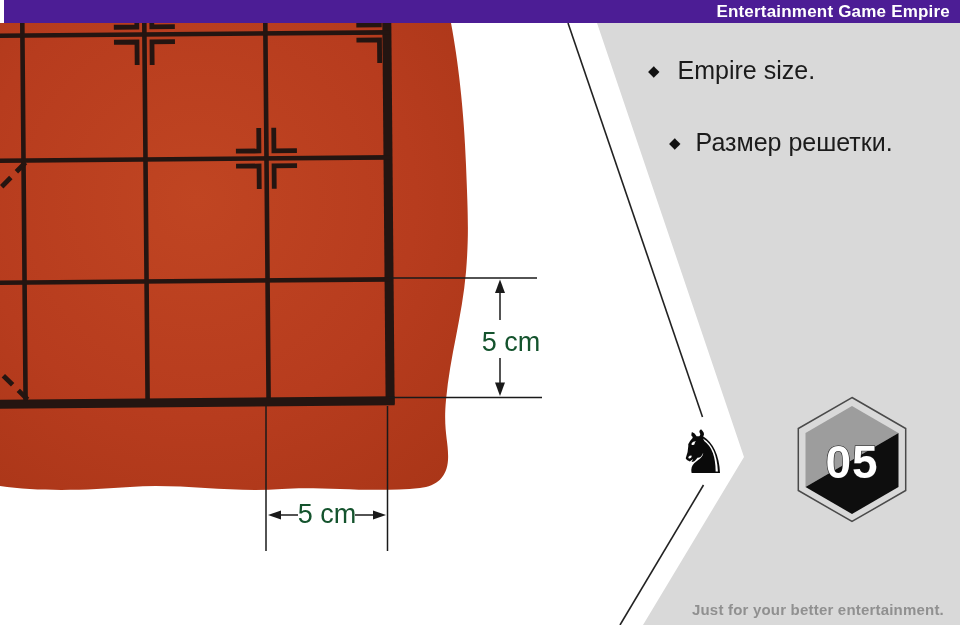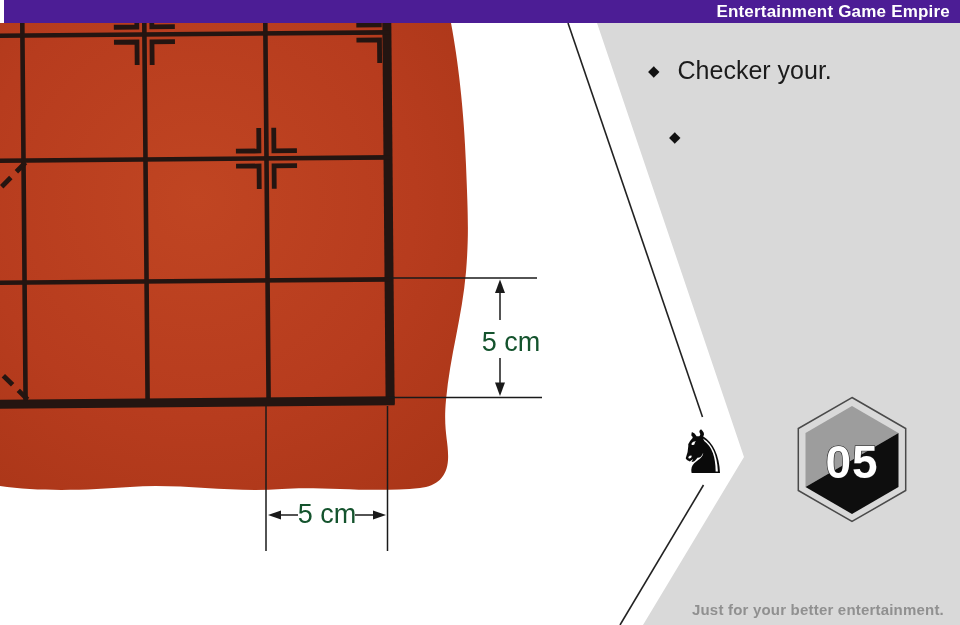--- a/index.html
+++ b/index.html
@@ -128,24 +128,25 @@
       <text x="852" y="462" text-anchor="middle" dominant-baseline="central" font-family="Liberation Sans, DejaVu Sans, sans-serif" font-size="46" font-weight="bold" letter-spacing="1" fill="#ffffff" stroke="#161616" stroke-width="1.2" style="paint-order:stroke">05</text>
     </g>
   </svg>
 
   <div class="banner">
     <span>Entertainment Game Empire</span>
   </div>
 
   <div class="bullet-row bullet-1">
     <span class="marker">◆</span>
-    <span class="label">Checker your.</span>
+    <span class="label">Empire size.</span>
   </div>
   <div class="bullet-row bullet-2">
     <span class="marker">◆</span>
+    <span class="label">Размер решетки.</span>
   </div>
 
   <div class="dim-label dim-v">5 cm</div>
   <div class="dim-label dim-h">5 cm</div>
 
   <div class="knight">♞</div>
 
   <div class="footer-text">Just for your better entertainment.</div>
 
 </div>

